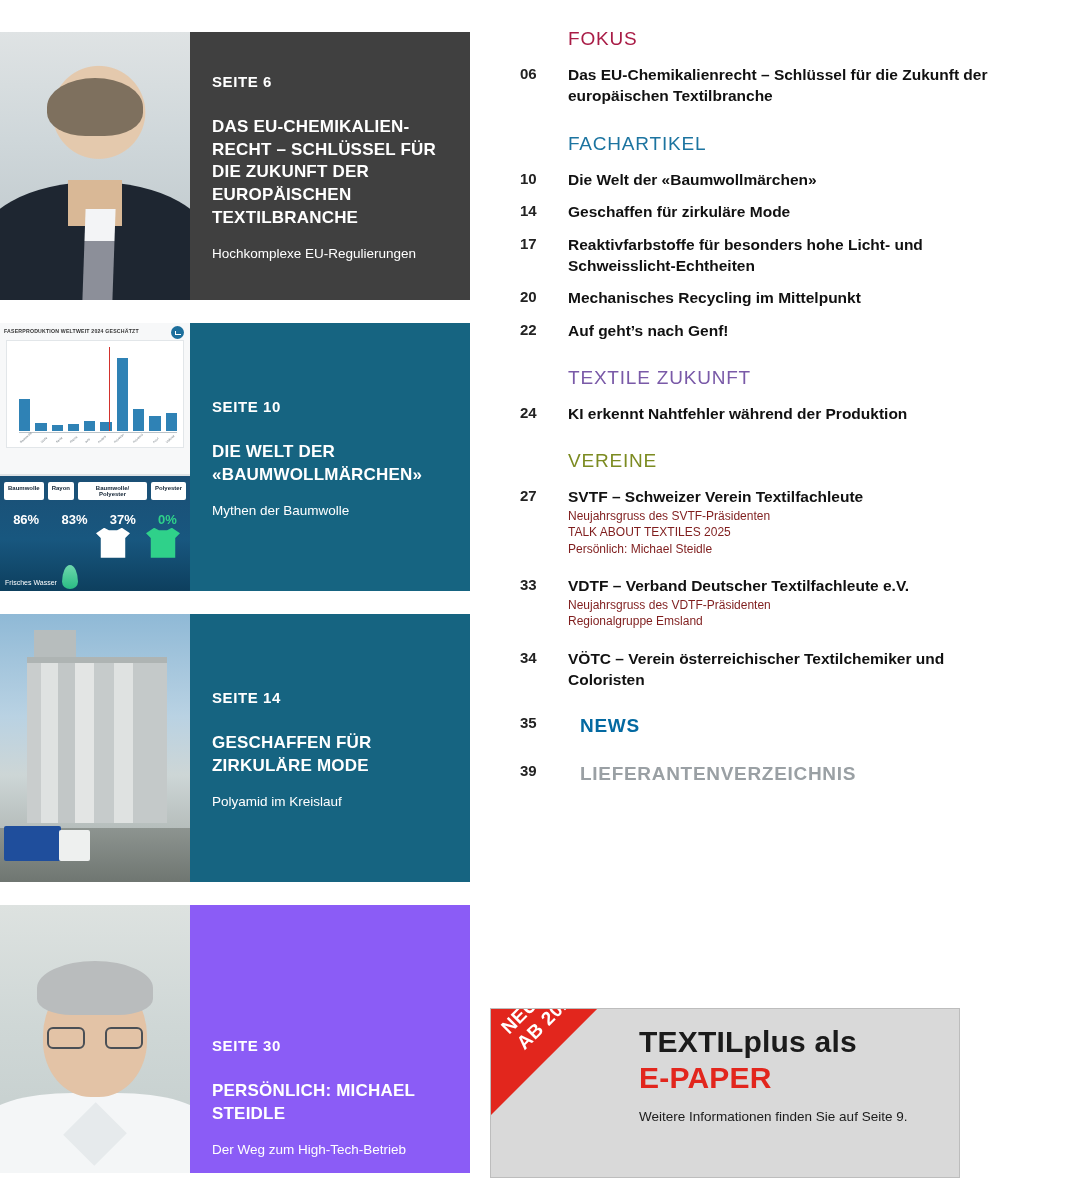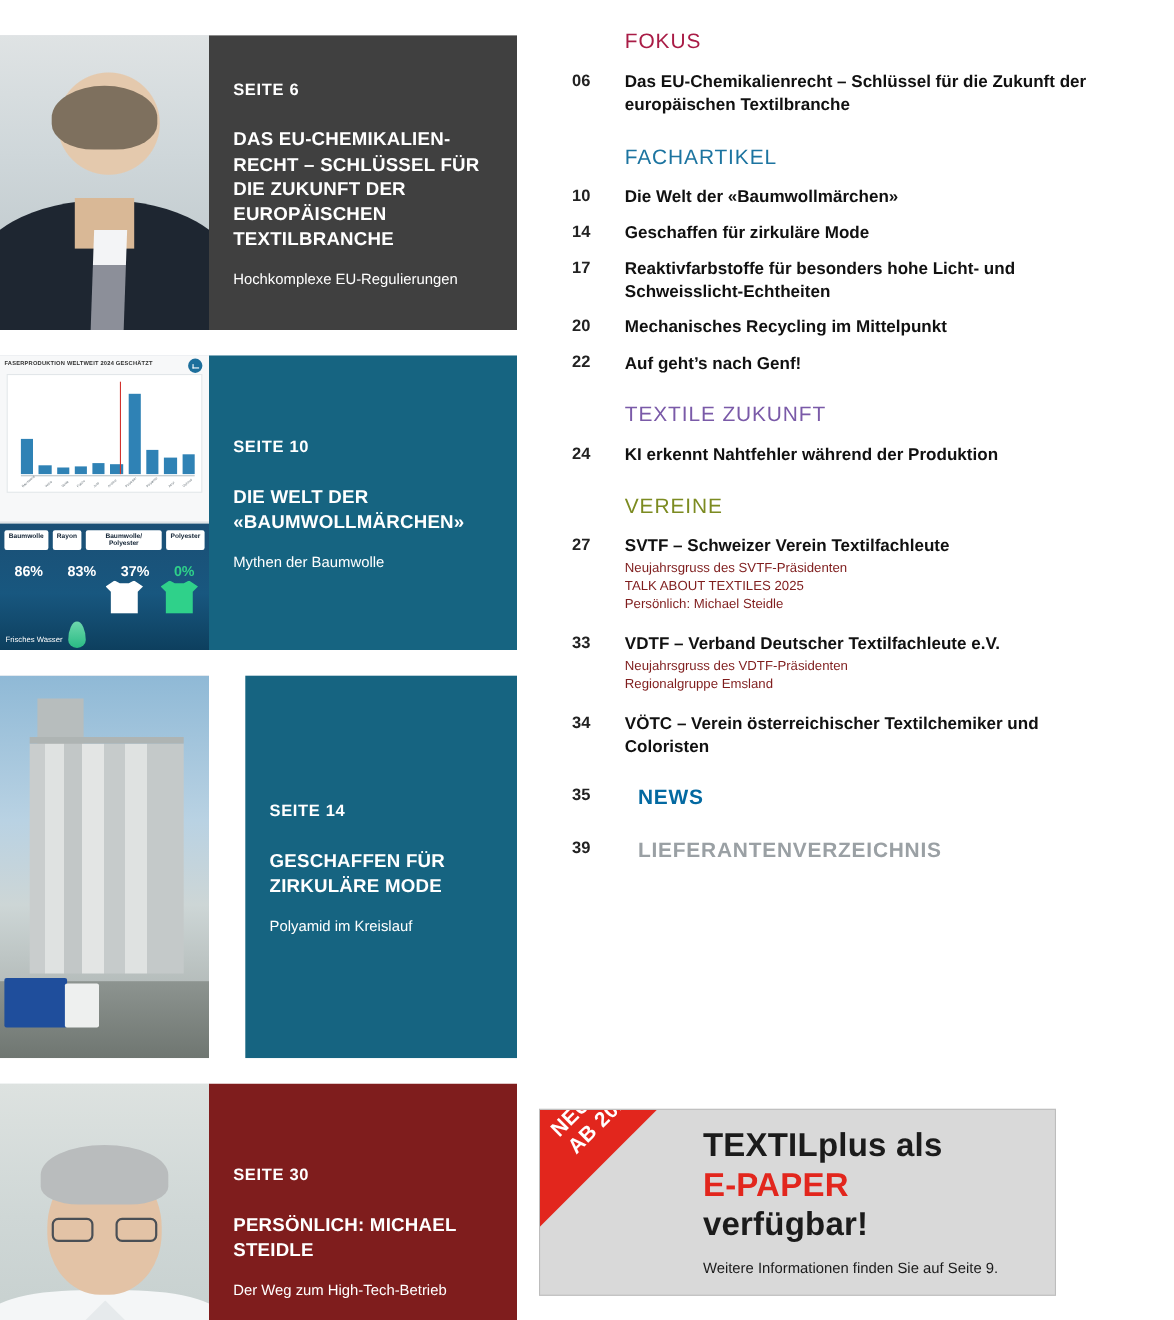--- a/index.html
+++ b/index.html
@@ -61,24 +61,24 @@
   .feature .subtitle {
     font-size: 13.5px;
     font-weight: normal;
     line-height: 1.3;
   }
 
   .f1 { height: 268px; }
   .f1 .caption { background: #404040; }
   .f2 { height: 268px; }
   .f2 .caption { background: #166481; }
-  .f3 { height: 348px; gap: 33px; }
+  .f3 { height: 268px; }
   .f3 .caption { background: #166481; }
   .f4 { height: 268px; }
-  .f4 .caption { background: #7f1d1d; }
+  .f4 .caption { background: #8b5cf6; justify-content: flex-end; }
 
   
   .photo-portrait1 {
     position: absolute; inset: 0;
     background:
       radial-gradient(circle at 52% 30%, #e4c9ad 0 46px, rgba(0,0,0,0) 47px),
       linear-gradient(to bottom, #dfe3e4 0%, #cfd7da 40%, #b9c3c7 100%);
   }
   .photo-portrait1::before {
     
@@ -548,18 +548,17 @@
     <div class="ad-corner">
       <div class="tri"></div>
       <div class="tri-txt">
         <div>NEU</div>
         <div>AB 2026</div>
       </div>
     </div>
     <div class="ad-body">
       <div class="ad-l1">TEXTILplus als</div>
       <div class="ad-l2">E-PAPER</div>
-      <div class="ad-l3">verfügbar!</div>
       <div class="ad-note">Weitere Informationen finden Sie auf Seite 9.</div>
     </div>
   </div>
 
 </div>
 
 </body></html>

